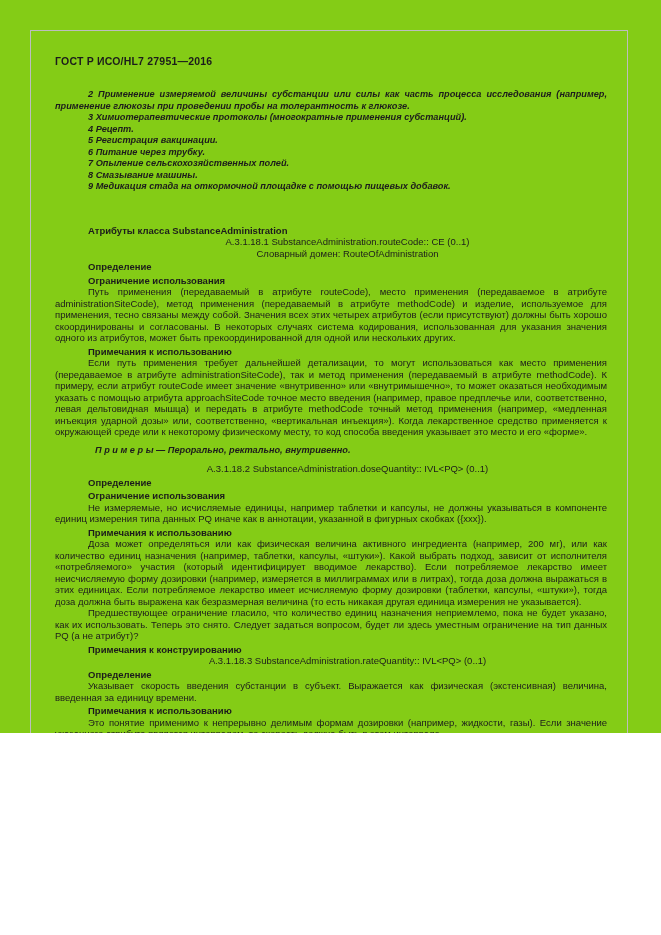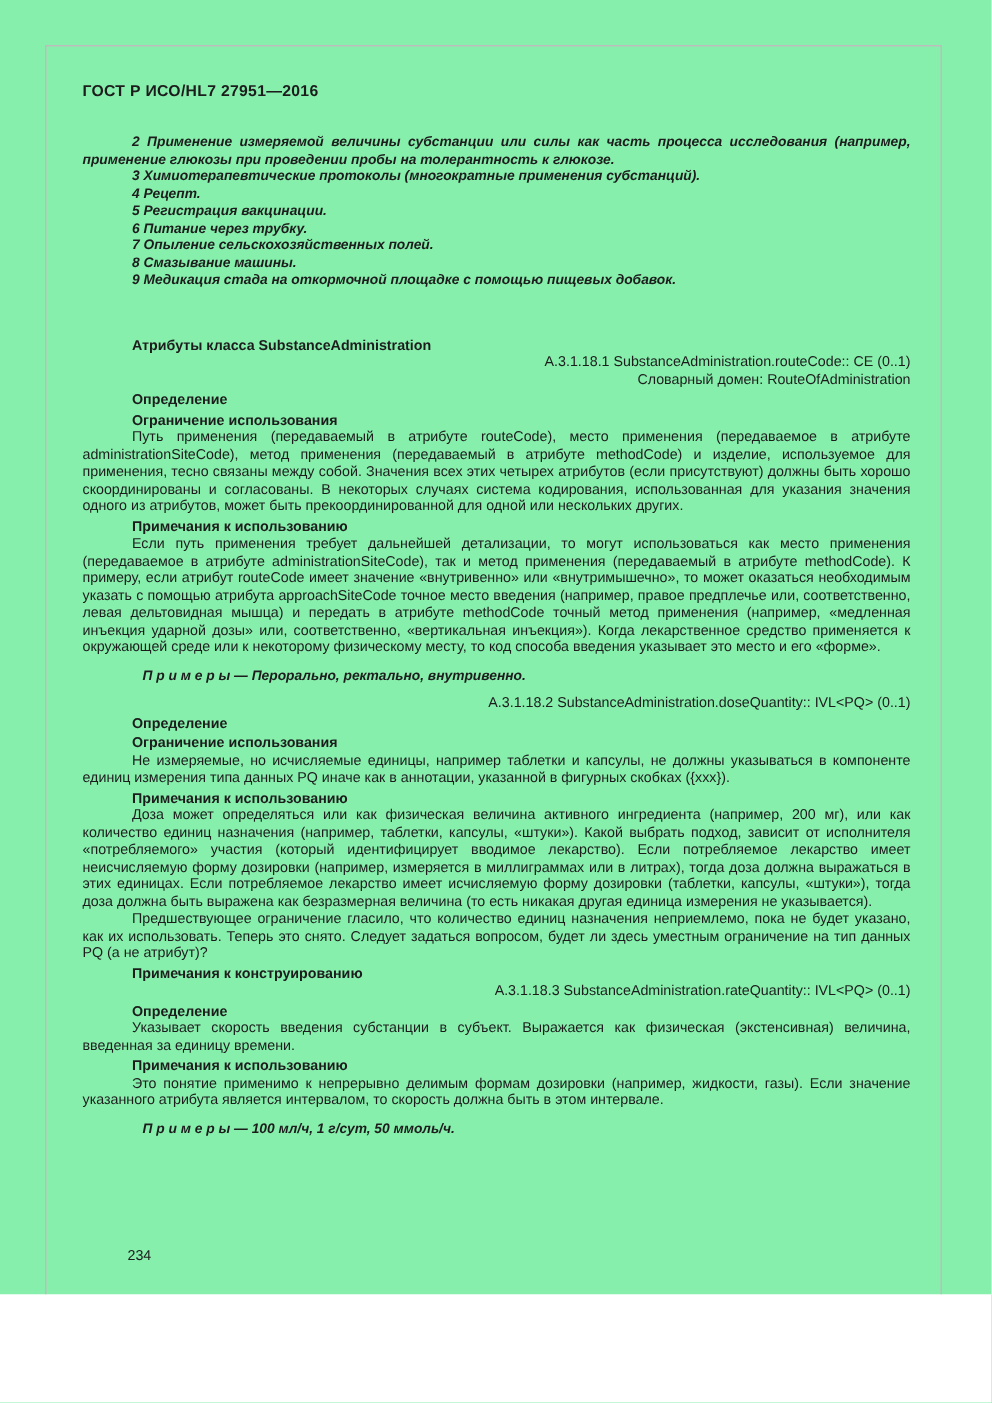--- a/index.html
+++ b/index.html
@@ -1,20 +1,20 @@
 <!DOCTYPE html>
 <html><head>
 <meta charset="utf-8">
 <style>
   html, body { margin: 0; padding: 0; background: #ffffff; }
   .page {
     position: relative;
     width: 661px;
-    height: 863px;
-    background: #86efac;
+    height: 733px;
+    background: #84cc16;
     font-family: "Liberation Sans", sans-serif;
     color: #1c1c1c;
     overflow: hidden;
   }
   .frame {
     position: absolute;
     left: 30px;
     top: 30px;
     width: 598px;
     height: 872px;
@@ -29,21 +29,21 @@
     letter-spacing: 0.2px;
   }
   .content { width: 552px; }
   .bk {
     margin: 0;
     font-size: 9.5px;
     line-height: 11.5px;
     text-indent: 33px;
   }
   .para { text-align: justify; }
-  .plain { text-align: right; }
+  .plain { text-align: center; }
   .head { font-weight: bold; text-align: left; margin-top: 2px; }
   .list {
     font-weight: bold;
     font-style: italic;
     font-size: 9.2px;
     text-align: justify;
   }
   .example {
     font-weight: bold;
     font-style: italic;

